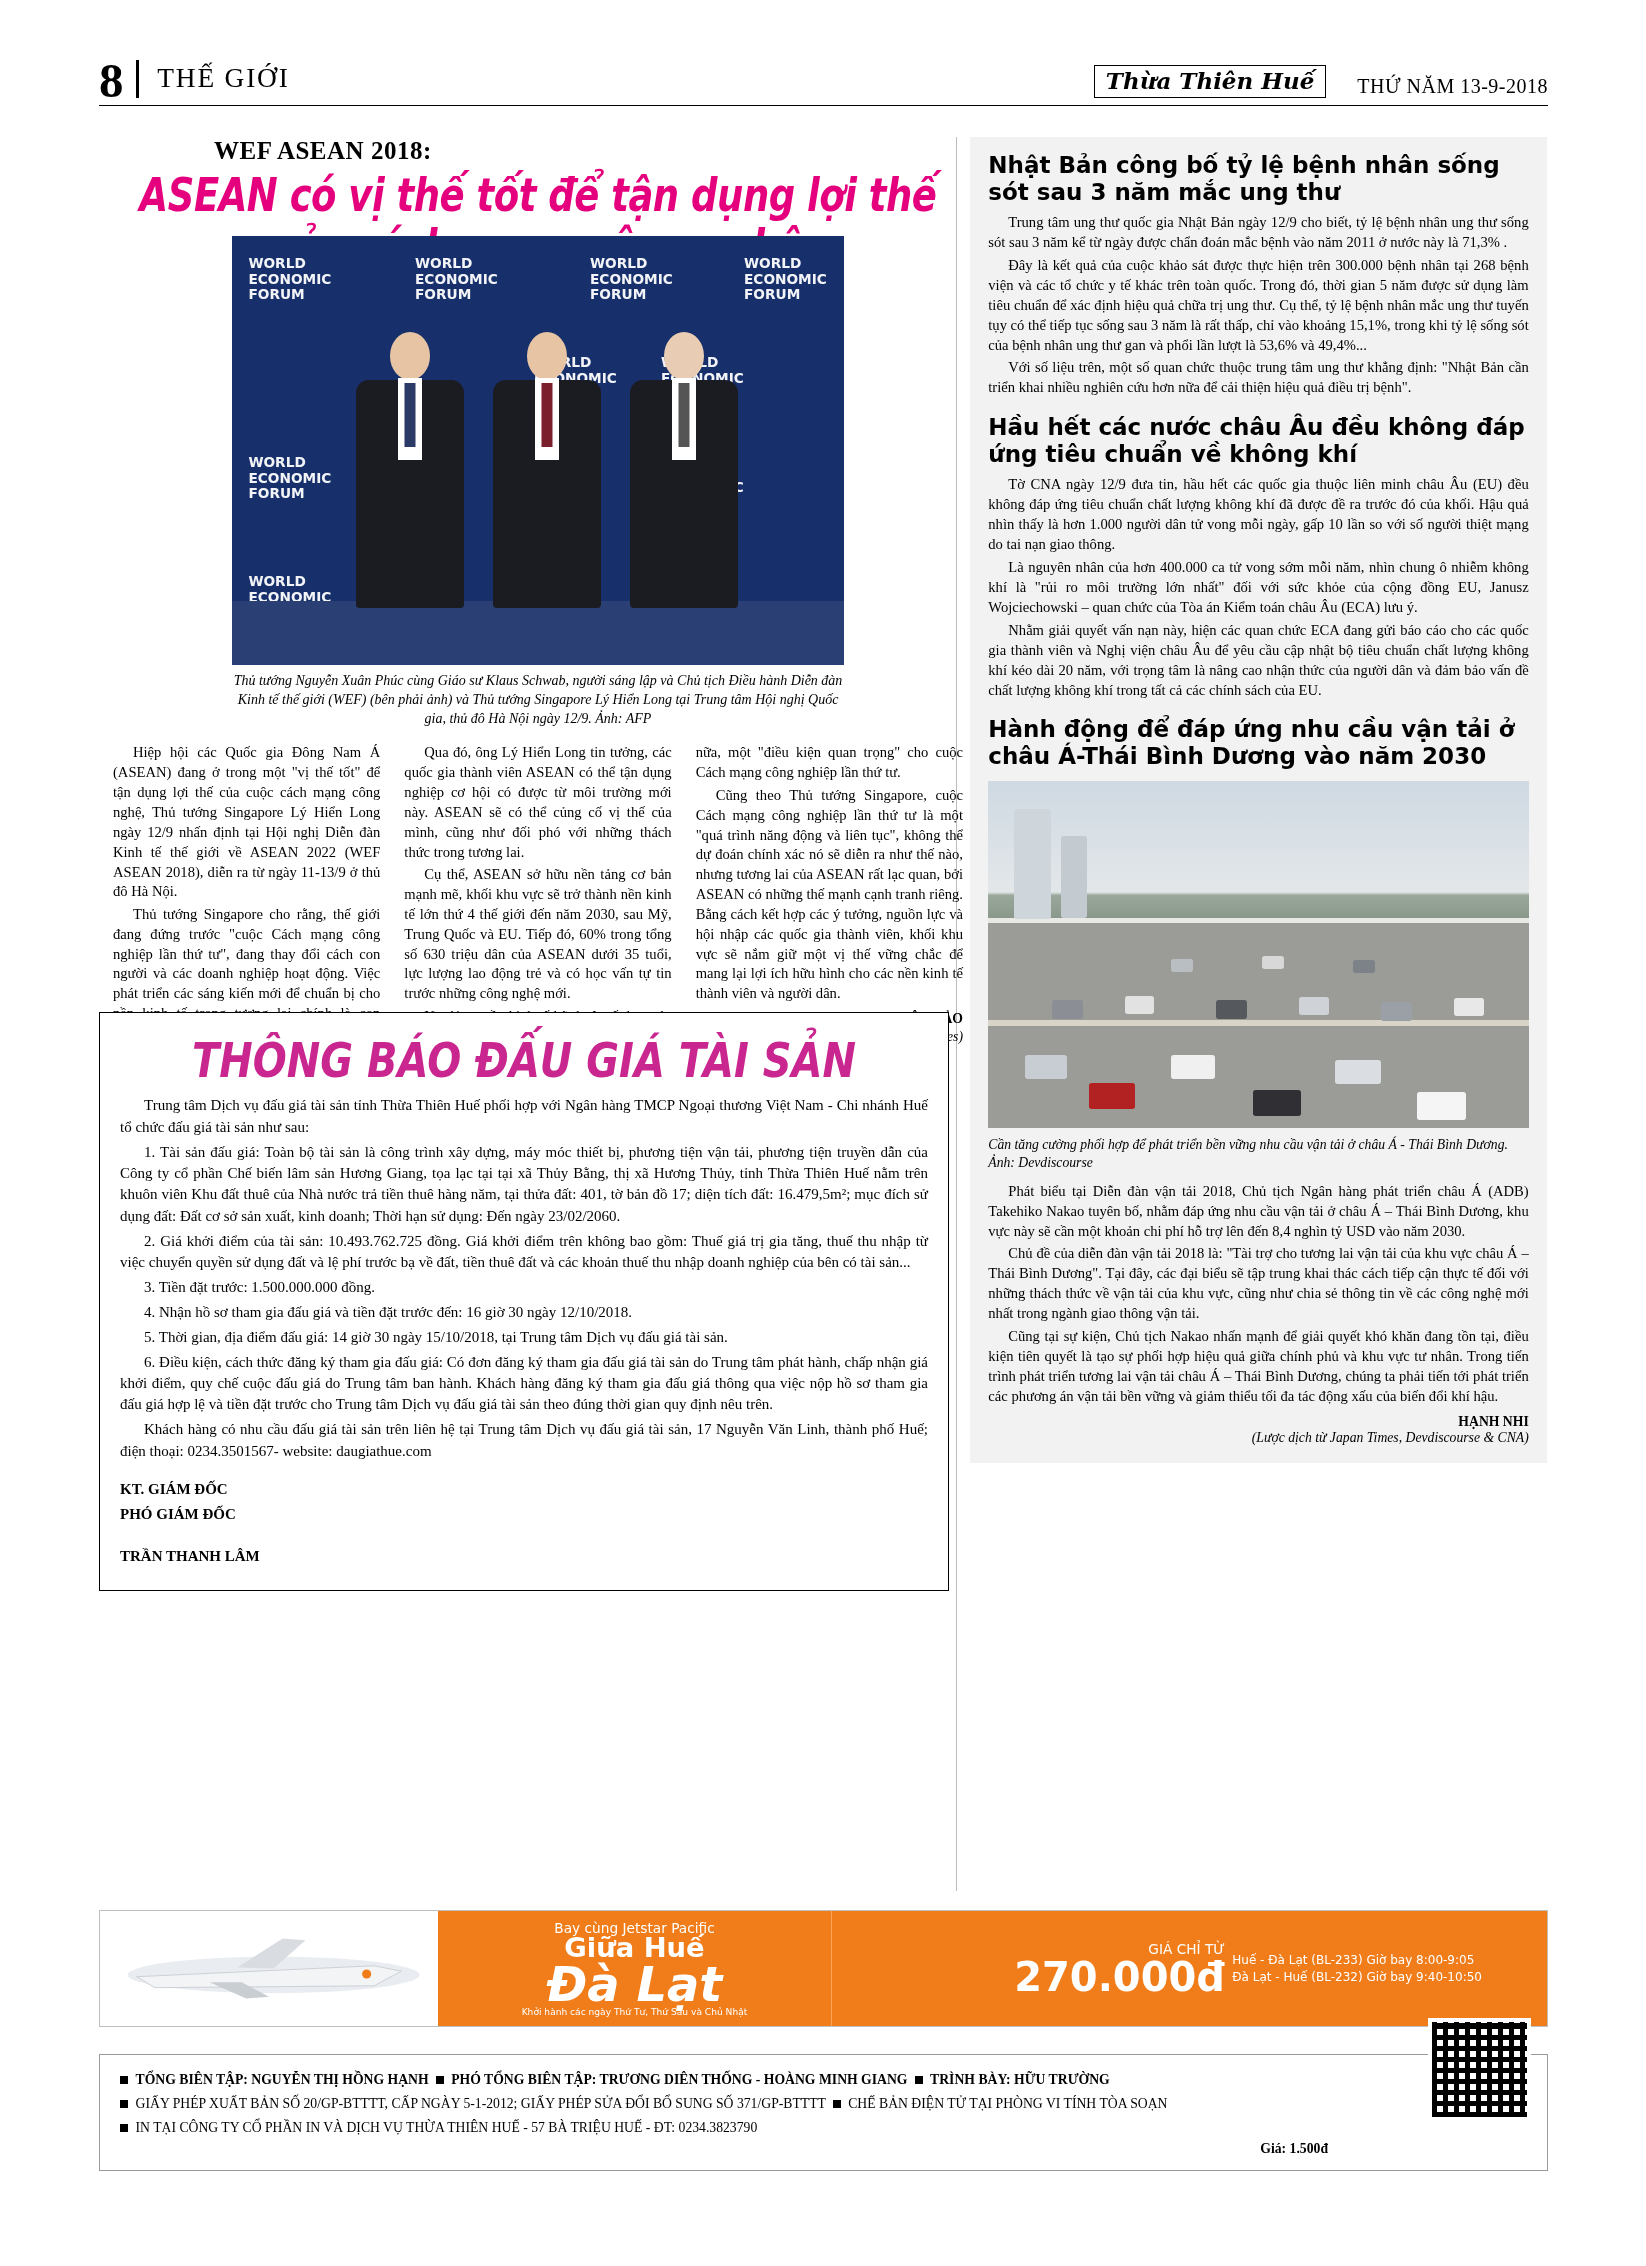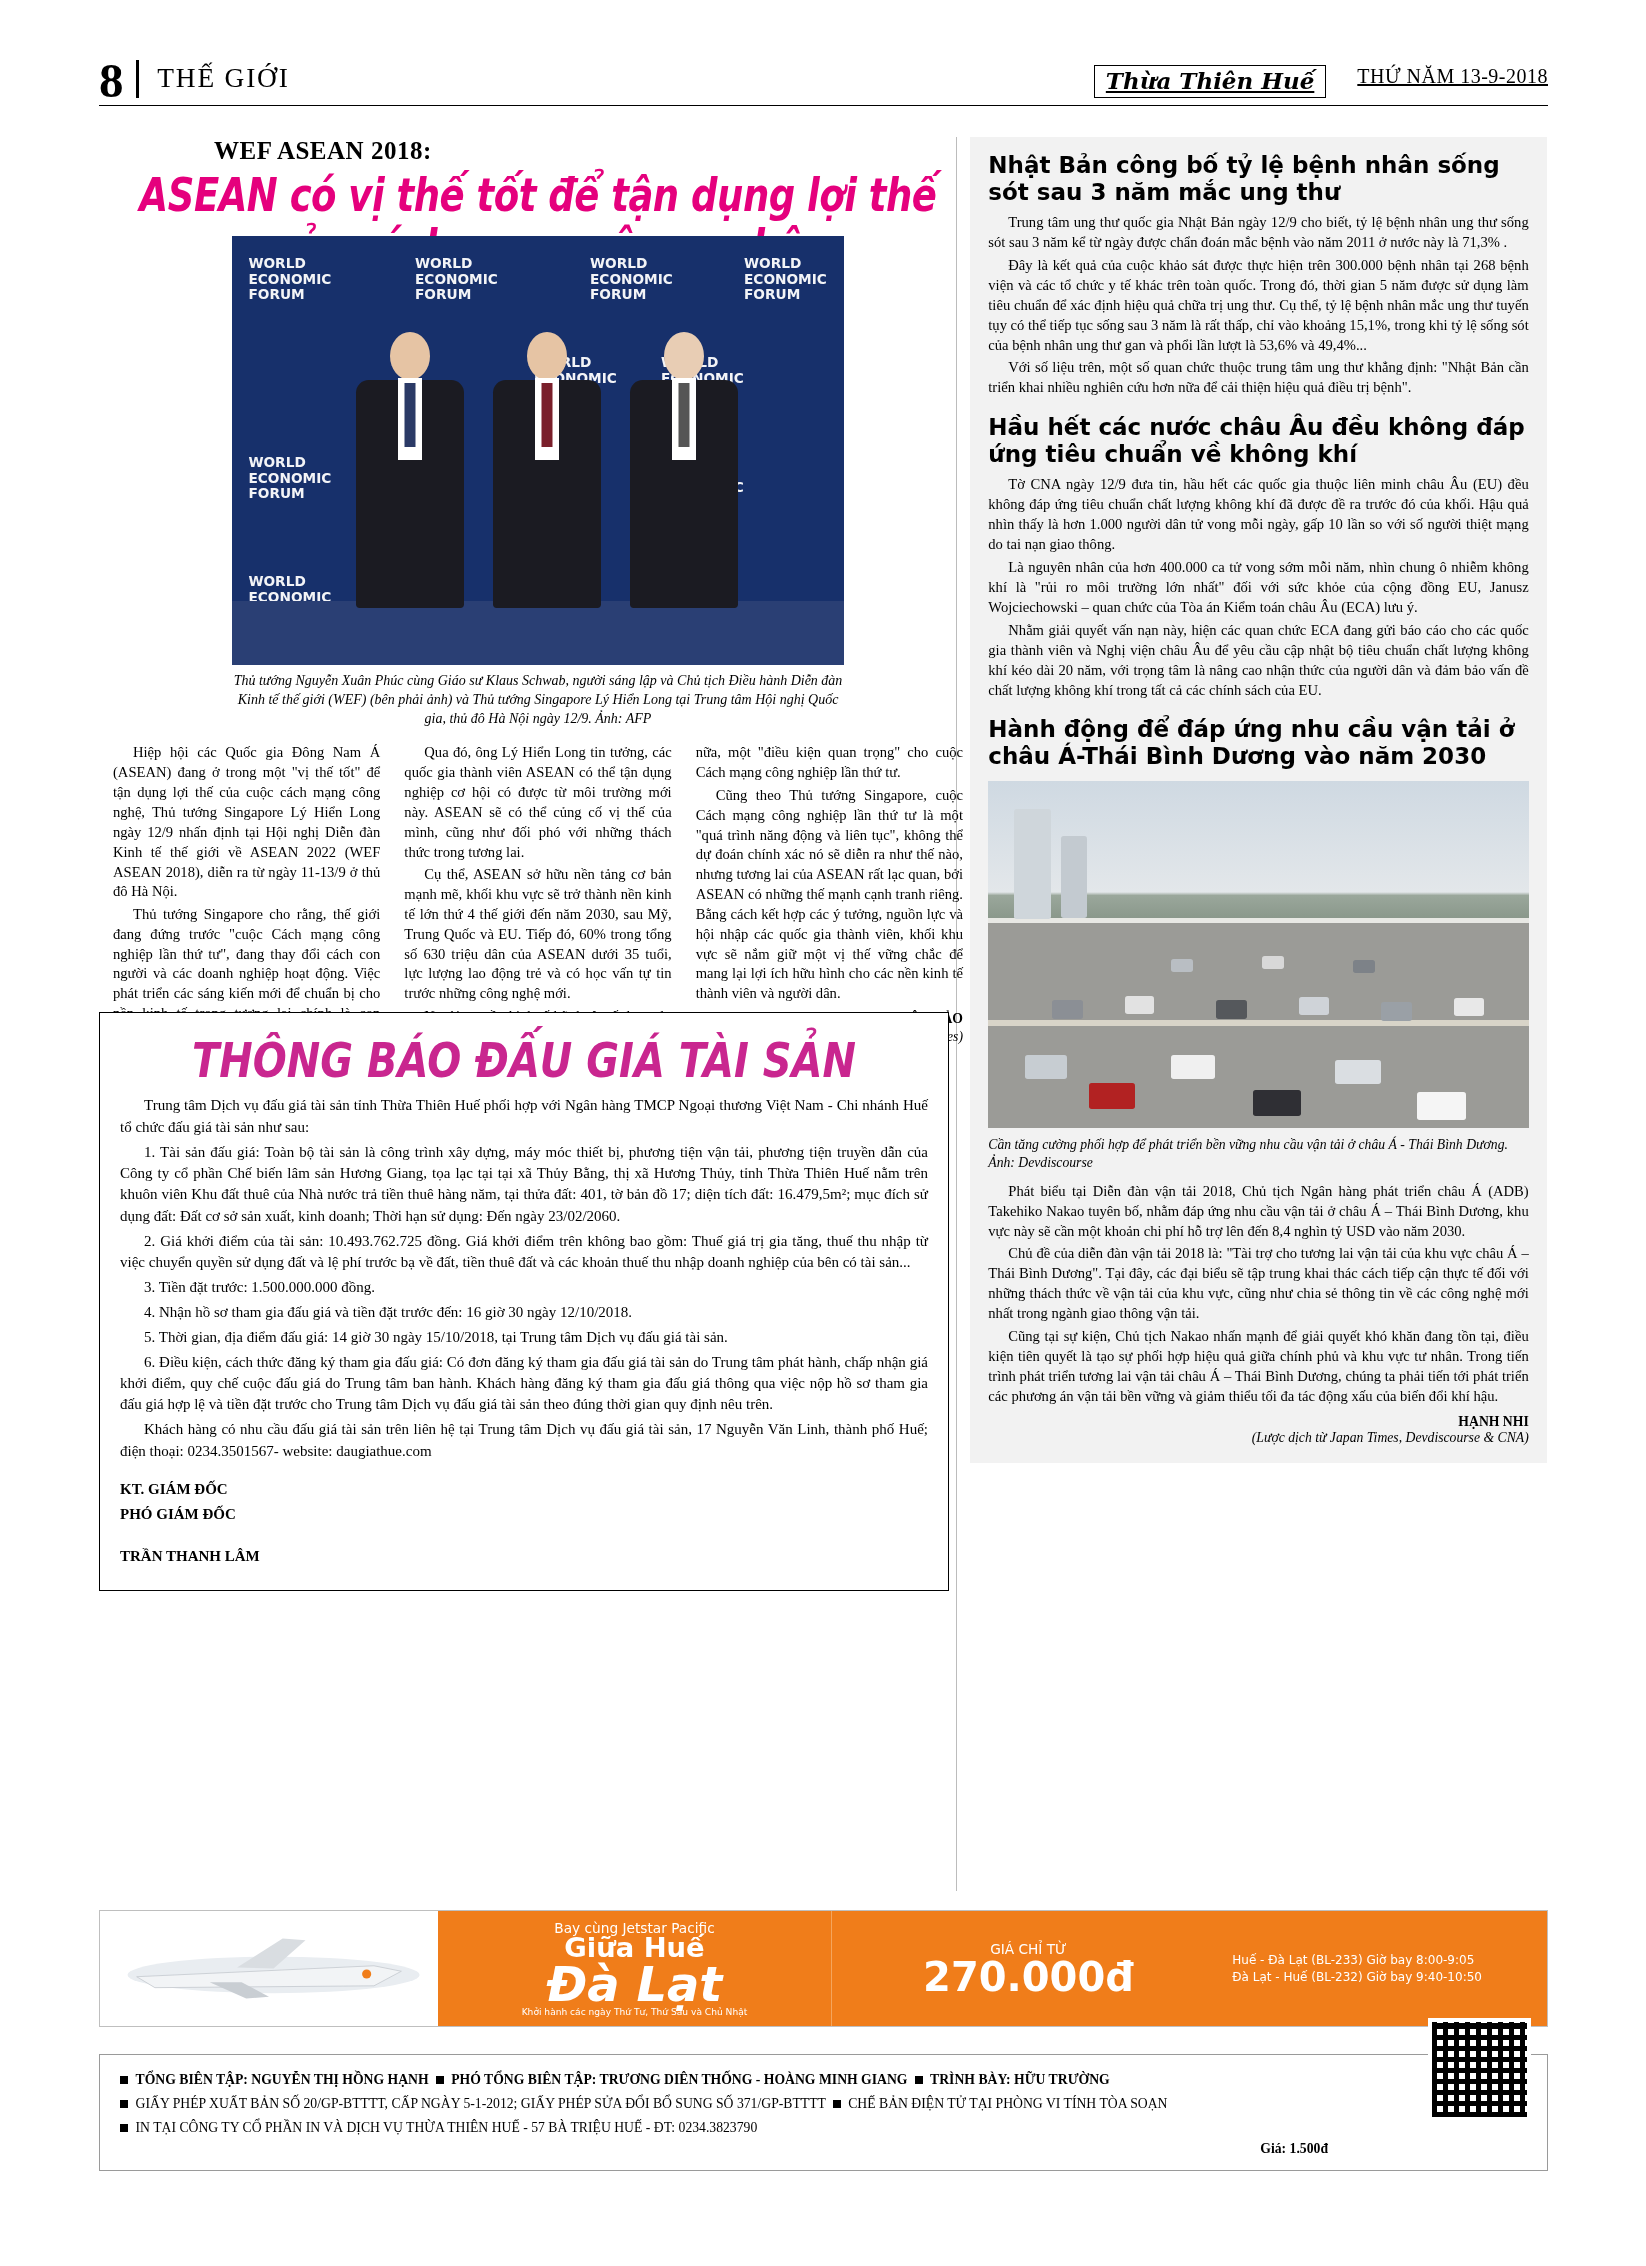--- a/index.html
+++ b/index.html
@@ -29,21 +29,21 @@
   .page-num{
     font-family:"Liberation Serif", serif;
     font-size:49px; font-weight:bold; line-height:0.95;
   }
   .masthead-sep{
     width:2.7px; height:38px; background:#000; display:inline-block; margin:0 5.5px 5.5px 0;
   }
   .section-name{
     font-size:27.4px; letter-spacing:1.8px; font-weight:normal; padding-bottom:5.5px;
   }
-  .masthead-right{display:flex; align-items:flex-start; gap:31px; padding-bottom:7.3px;text-decoration:underline;}
+  .masthead-right{display:flex; align-items:flex-end; gap:31px; padding-bottom:7.3px;}
   .paper-logo{
     font-family:"DejaVu Serif", serif;
     font-size:23px; font-weight:bold; font-style:italic;
     border:1.8px solid #000; padding:2.7px 11px 4.6px 11px;
     line-height:1;
   }
   .paper-date{font-size:20px; letter-spacing:0.5px;}
 
   
   .col-left{
@@ -153,21 +153,21 @@
   }
   .ad-mid{
     width:393px; background:#f07d1a; color:#fff; position:relative;
     display:flex; flex-direction:column; justify-content:center; align-items:center;
   }
   .ad-mid .ad-sm{font-family:"DejaVu Sans",sans-serif; font-size:13.7px; margin-bottom:-1.8px;}
   .ad-mid .ad-gh{font-family:"DejaVu Sans",sans-serif; font-weight:bold; font-size:27.4px; line-height:1;}
   .ad-mid .ad-dl{font-family:"DejaVu Sans",sans-serif; font-weight:bold; font-style:italic; font-size:48px; line-height:0.95;}
   .ad-price{
     width:393px; background:#f07d1a; color:#fff;
-    display:flex; flex-direction:column; justify-content:center; align-items:center;
+    display:flex; flex-direction:column; justify-content:center; align-items:flex-end;
     border-left:0.9px solid #f5a55c;
   }
   .ad-price .pl{font-family:"DejaVu Sans",sans-serif; font-size:13.7px;}
   .ad-price .pv{font-family:"DejaVu Sans",sans-serif; font-weight:bold; font-size:40px; line-height:1;}
   .ad-flights{
     flex:1; background:#f07d1a; color:#fff; font-family:"DejaVu Sans",sans-serif;
     font-size:12px; display:flex; flex-direction:column; justify-content:center; gap:3.7px;
     padding-left:7.3px;
   }
   .ad-logo{

